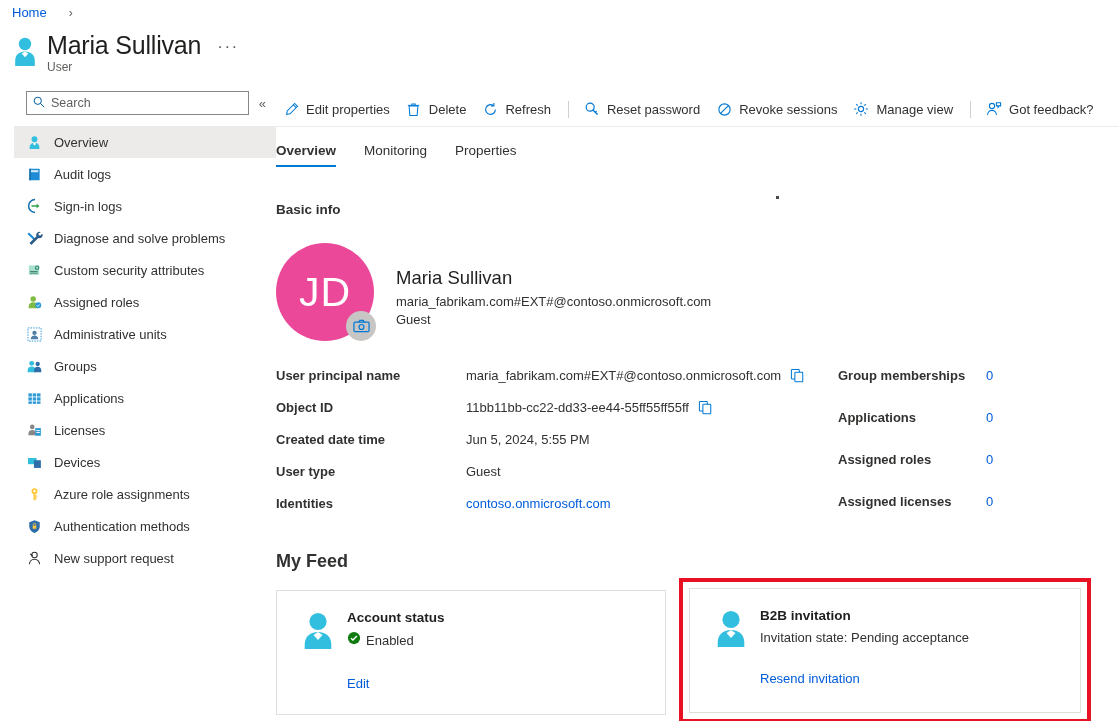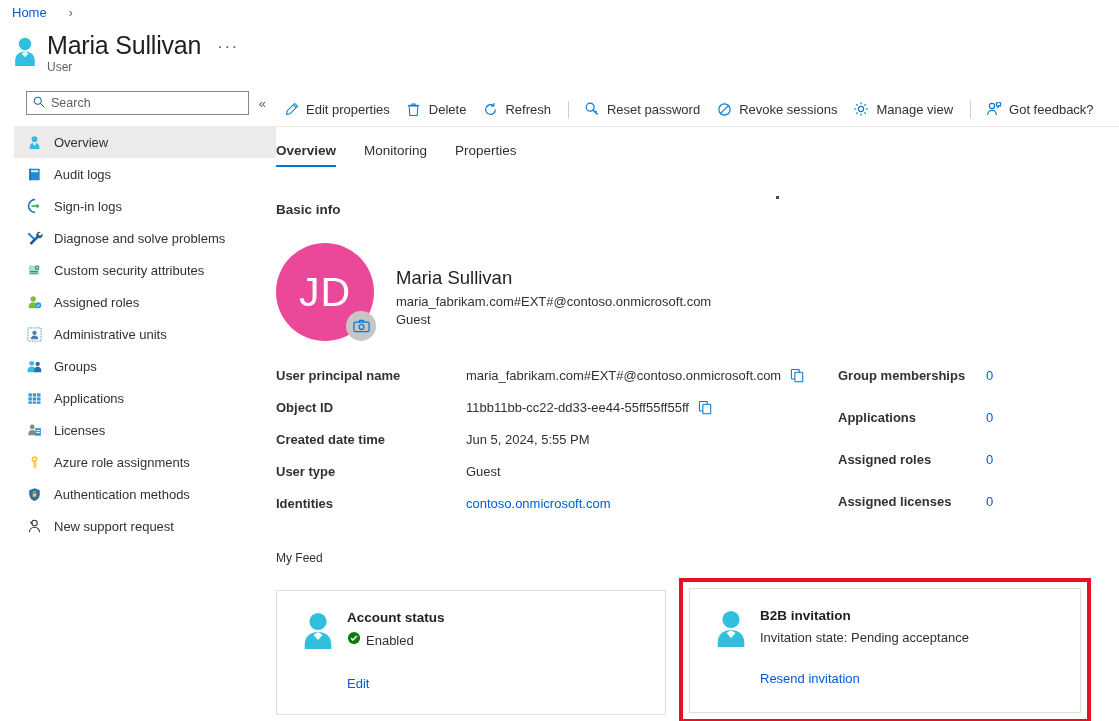--- a/index.html
+++ b/index.html
@@ -552,20 +552,29 @@
             <circle cx="5.6" cy="4.2" r="2.5" fill="#8a8886"></circle>
             <path d="M5.6 7.4c-2.6 0-4.1 1.6-4.1 4V13h8.2v-1.6c0-2.4-1.5-4-4.1-4z" fill="#8a8886"></path>
             <rect x="8.8" y="5.4" width="6" height="8.2" fill="#2f9bd6"></rect>
             <rect x="10" y="7.6" width="3.6" height="1" fill="#fff"></rect>
             <rect x="10" y="9.6" width="3.6" height="1" fill="#fff"></rect>
           </svg>
       </span>
       <span class="nav-label">Licenses</span>
     </div>
 
+    <div class="nav-item">
+      <span class="nav-icon">
+        <svg width="15" height="15" viewBox="0 0 16 16">
+            <rect x="1" y="3.2" width="9.2" height="6.6" fill="#32bede"></rect>
+            <rect x="7.4" y="5.6" width="7.4" height="8.2" fill="#2f6ea8"></rect>
+          </svg>
+      </span>
+      <span class="nav-label">Devices</span>
+    </div>
 
     <div class="nav-item">
       <span class="nav-icon">
         <svg width="15" height="15" viewBox="0 0 16 16">
             <circle cx="8" cy="4.4" r="3.2" fill="#ffc83d"></circle>
             <circle cx="8" cy="4.4" r="1.2" fill="#fff"></circle>
             <rect x="6.9" y="6.8" width="2.2" height="7.4" fill="#ffc83d"></rect>
             <rect x="9.1" y="9" width="2" height="1.4" fill="#ffc83d"></rect>
             <rect x="9.1" y="11.4" width="1.6" height="1.3" fill="#ffc83d"></rect>
           </svg>
@@ -787,21 +796,21 @@
     <div class="stat-row">
       <div class="stat-key">Assigned roles</div>
       <div class="stat-val">0</div>
     </div>
     <div class="stat-row">
       <div class="stat-key">Assigned licenses</div>
       <div class="stat-val">0</div>
     </div>
   </div>
 
-  <div class="section-head" style="top:551px;font-weight:400;font-size:12px;">My Feed</div>
+  <div class="section-head" style="top:551px;font-weight:700;font-size:18px;">My Feed</div>
 
   <div class="feed-cards">
 
     <div class="card card-a">
       <div class="card-inner">
         <div class="card-person">
           <svg width="42" height="40" viewBox="0 0 42 40">
             <circle cx="21" cy="10.5" r="8.6" fill="#32bede"></circle>
             <path d="M21 21c-8.3 0-13.3 5-13.3 12.6V38h26.6v-4.4C34.3 26 29.3 21 21 21z" fill="#32bede"></path>
             <path d="M21 21l-4.5 3 4.5 5 4.5-5z" fill="#ffffff"></path>

